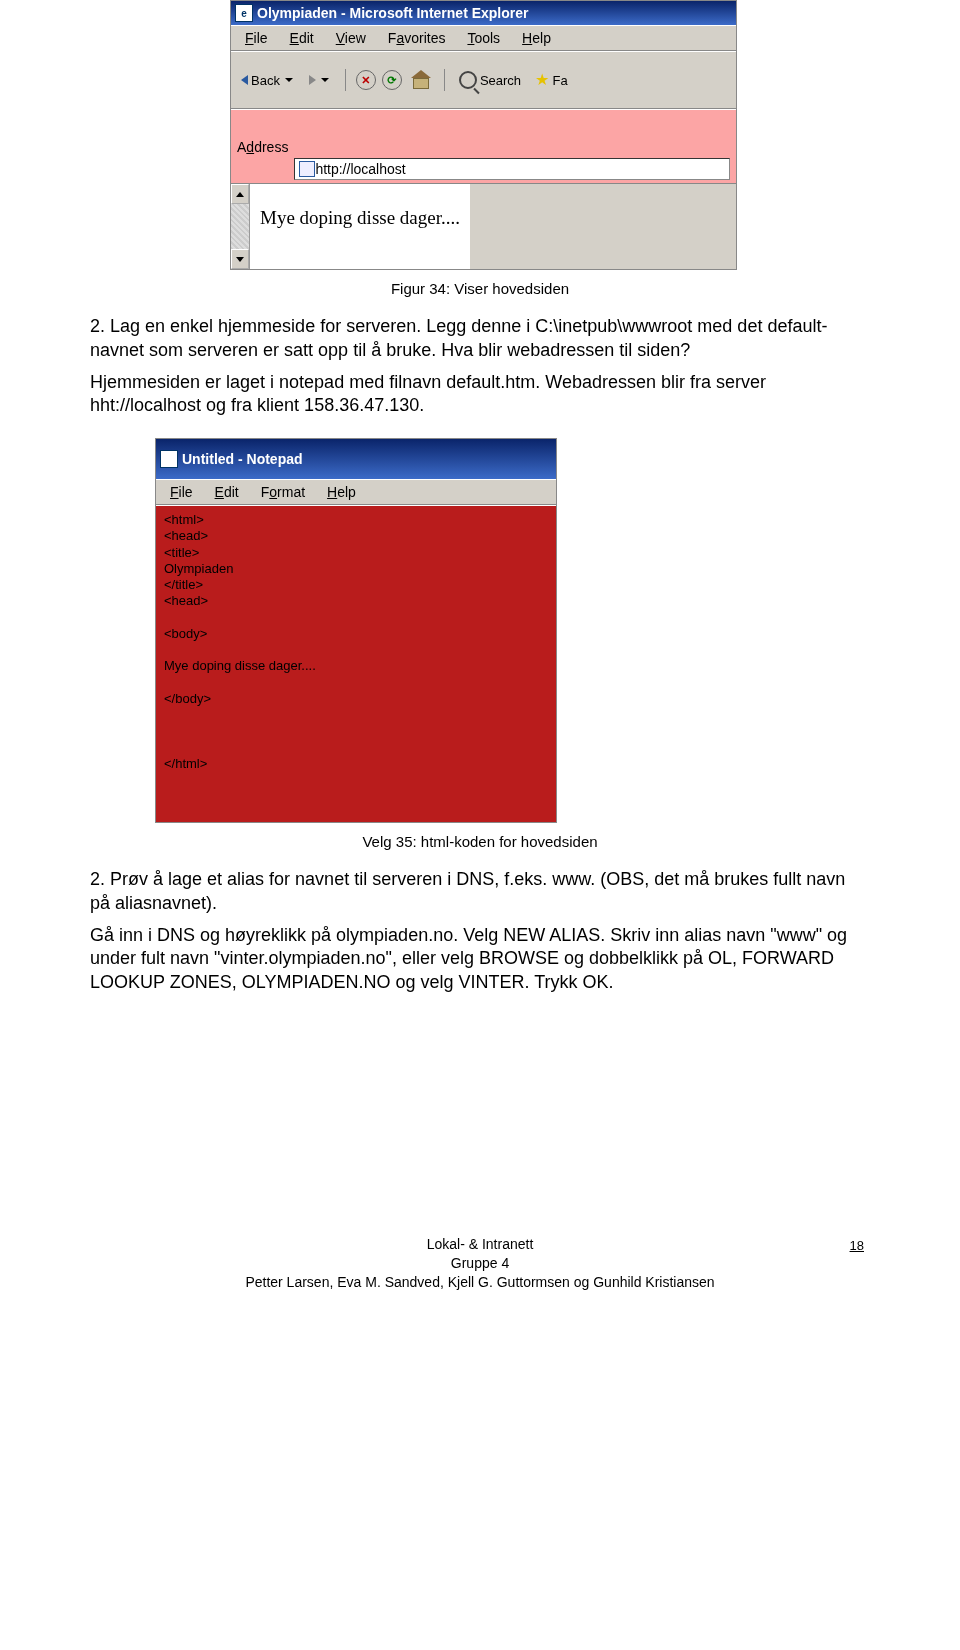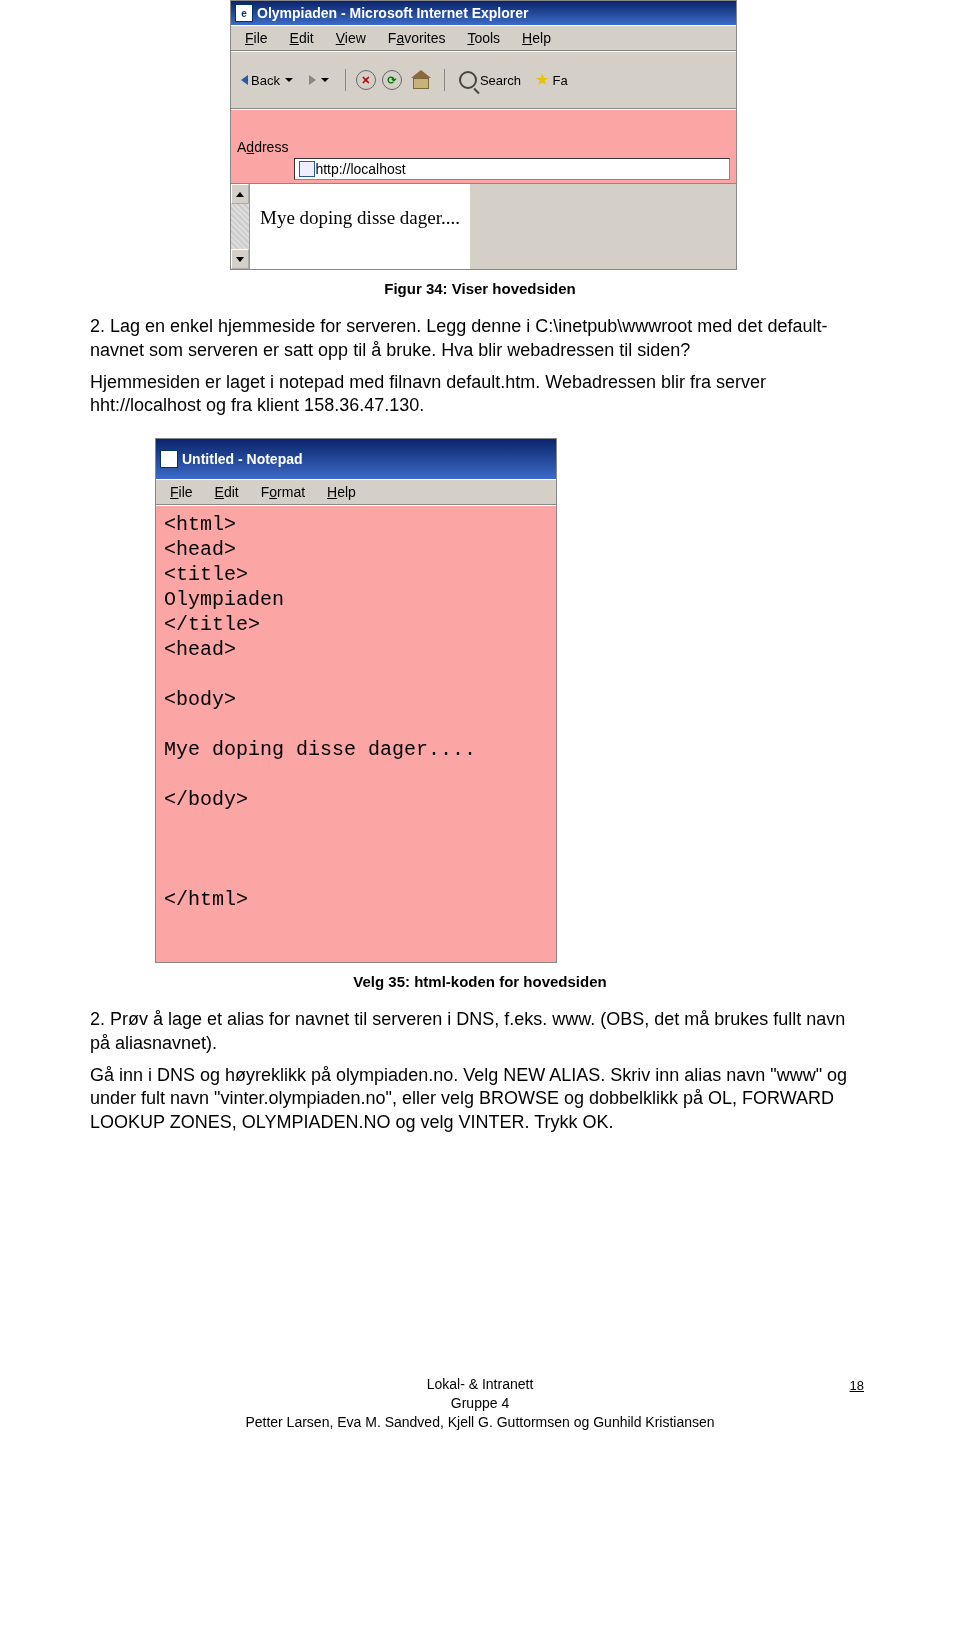--- a/index.html
+++ b/index.html
@@ -118,32 +118,32 @@
   }
   .np-titlebar{
     display:flex;align-items:center;
     background:linear-gradient(#0a246a,#3c6bc8);
     color:#fff;height:24px;padding:8px 4px;font-size:14px;font-weight:bold;
   }
   .np-titlebar .np-logo{width:16px;height:16px;margin-right:4px;background:#fff;border:1px solid #036;}
   .np-menubar{display:flex;gap:2px;padding:2px 4px;font-size:14px;background:#d4d0c8;border-top:1px solid #fff;border-bottom:1px solid #888;}
   .np-menubar span{padding:2px 10px;}
   .np-content{
-    background:#fca5a5;
+    background:#b91c1c;
     padding:6px 8px 50px 8px;
-    font-family:Liberation Mono, monospace;
-    font-size:20px;
+    font-family:Liberation Sans, sans-serif;
+    font-size:13px;
     line-height:1.25;
     white-space:pre;
     border-top:1px solid #fff;
   }
 
   .caption{
     text-align:center;
-    font-weight:bold;
+    font-weight:normal;
     font-size:15px;
     margin:10px 0 18px 0;
   }
   .bodytext{
     font-size:18px;
     line-height:1.32;
     margin:0 0 8px 0;
   }
   .bodytext b{font-weight:normal;}
   .footer{

